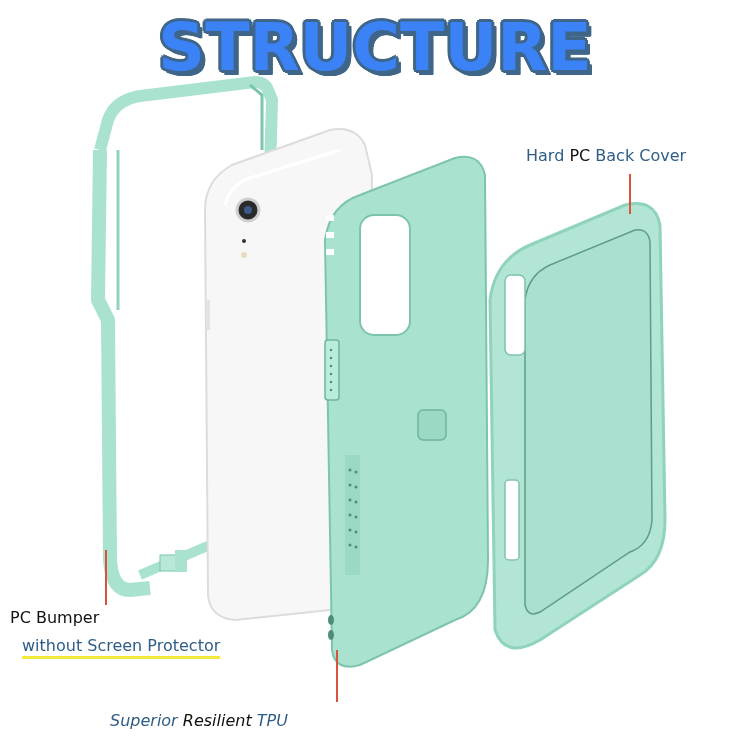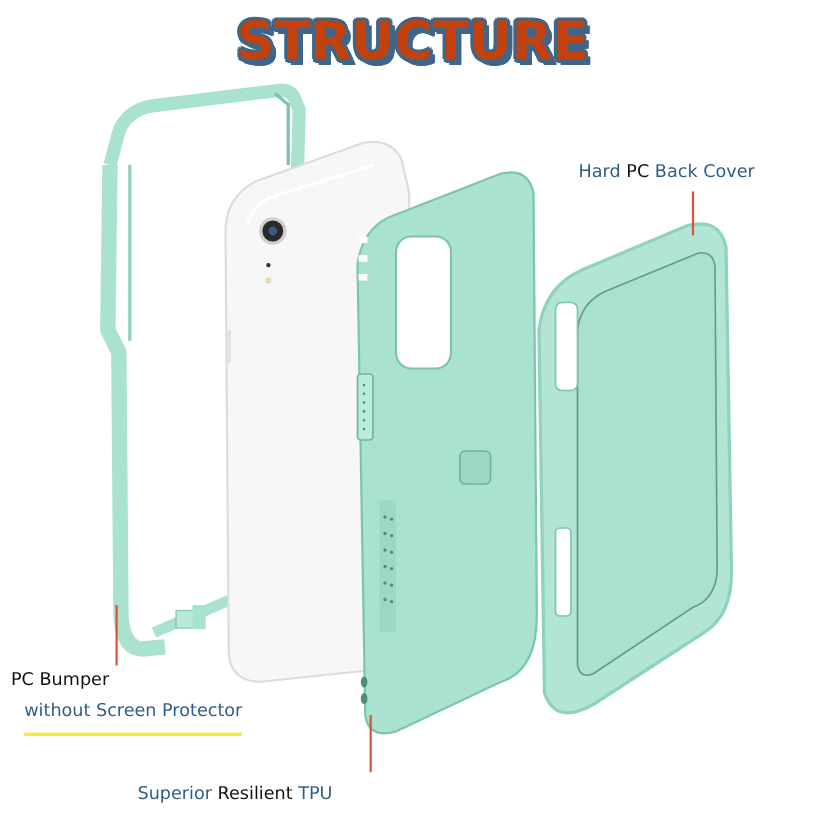--- a/index.html
+++ b/index.html
@@ -1,30 +1,30 @@
 <!DOCTYPE html>
 <html><head>
   <meta charset="utf-8">
   <style>
     html, body { margin: 0; padding: 0; background: #ffffff; }
     body { width: 750px; height: 750px; position: relative; overflow: hidden; font-family: "DejaVu Sans", "Liberation Sans", sans-serif; }
     .title {
       position: absolute; left: 0; right: 0; top: 10px; text-align: center;
-      font-family: "DejaVu Sans", sans-serif; font-weight: bold; font-size: 48px; letter-spacing: 0px;
-      color: #c2410c;
+      font-family: "DejaVu Sans", sans-serif; font-weight: bold; font-size: 65px; letter-spacing: 0px;
+      color: #3b82f6;
       -webkit-text-stroke: 0px;
       text-shadow:
         3px 0 0 #3f6689, -3px 0 0 #3f6689, 0 3px 0 #3f6689, 0 -3px 0 #3f6689,
         2px 2px 0 #3f6689, -2px -2px 0 #3f6689, 2px -2px 0 #3f6689, -2px 2px 0 #3f6689,
         4px 4px 0 #3f6689, 5px 5px 0 #3f6689, 4px 5px 0 #3f6689, 5px 4px 0 #3f6689, 3px 5px 0 #3f6689;
     }
     .label { position: absolute; font-family: "DejaVu Sans", sans-serif; font-size: 16px; white-space: nowrap; }
     .blue { color: #2f5d86; }
     .black { color: #111111; }
-    .underline-yellow { border-bottom: 3px solid #f2ea3a; padding-bottom: 11px; }
+    .underline-yellow { border-bottom: 3px solid #f2ea3a; padding-bottom: 1px; }
     .pointer { position: absolute; width: 2px; background: #d9533c; }
     svg.art { position: absolute; left: 0; top: 0; }
   </style>
 </head>
 <body>
 
 <div class="title">STRUCTURE</div>
 
 <svg class="art" width="750" height="750" viewBox="0 0 750 750">
 
@@ -102,17 +102,17 @@
 </div>
 
 <div class="label" style="left:10px; top:608px;">
   <span class="black">PC</span>
   <span class="black">Bumper</span>
 </div>
 <div class="label" style="left:22px; top:636px;">
   <span class="blue underline-yellow">without Screen Protector</span>
 </div>
 
-<div class="label" style="left:125px; top:711px;">
+<div class="label" style="left:110px; top:711px;font-style:italic;">
   <span class="blue">Superior</span>
   <span class="black">Resilient</span>
   <span class="blue">TPU</span>
 </div>
 
 </body></html>

